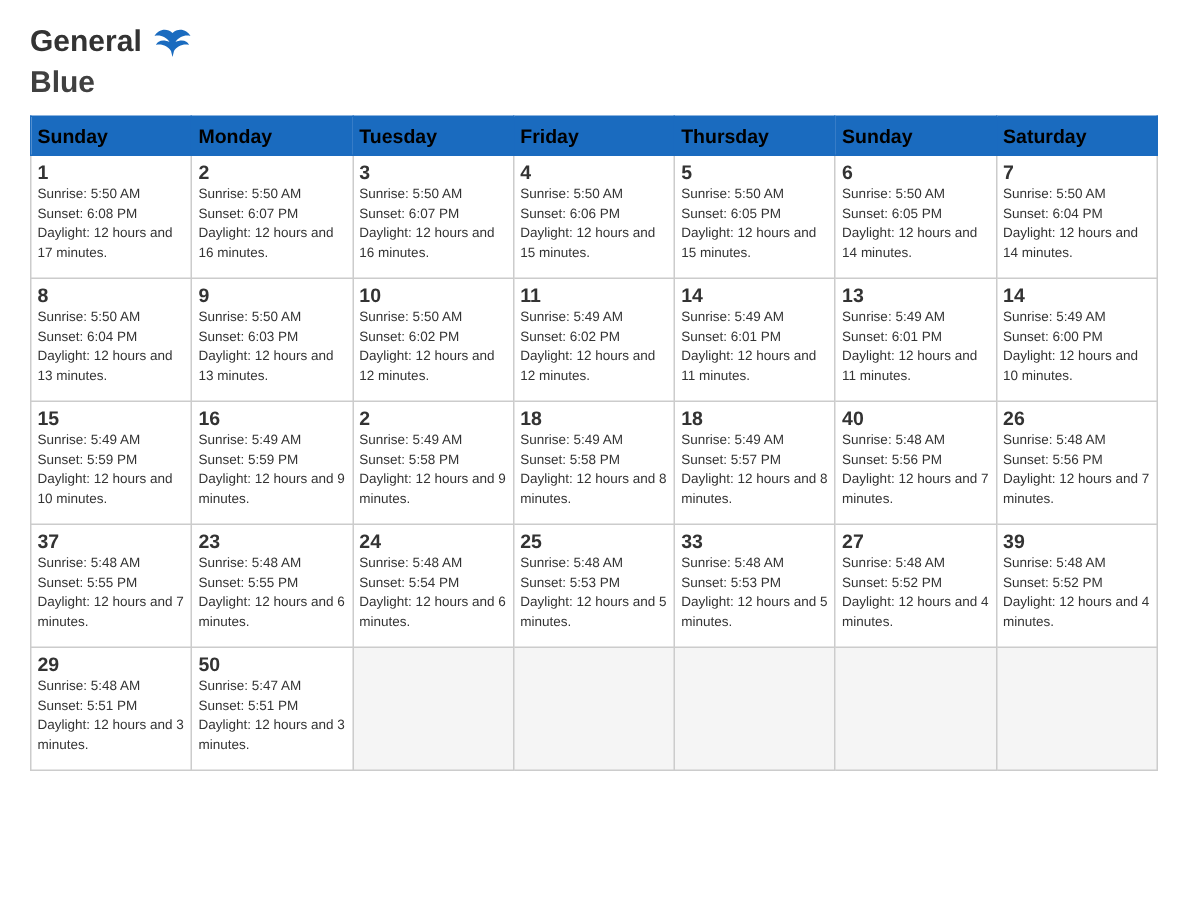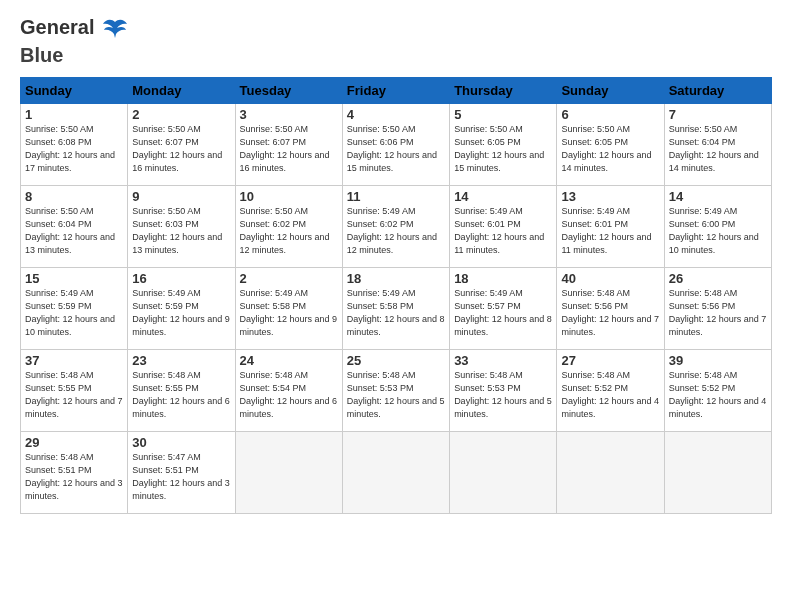--- a/index.html
+++ b/index.html
@@ -237,21 +237,21 @@
         <span class="day-num">39</span>
         <span class="day-info">Sunrise: 5:48 AM<br>Sunset: 5:52 PM<br>Daylight: 12 hours and 4 minutes.</span>
       </td>
         </tr>
         <tr>
           <td>
         <span class="day-num">29</span>
         <span class="day-info">Sunrise: 5:48 AM<br>Sunset: 5:51 PM<br>Daylight: 12 hours and 3 minutes.</span>
       </td>
           <td>
-        <span class="day-num">30</span>
+        <span class="day-num">50</span>
         <span class="day-info">Sunrise: 5:47 AM<br>Sunset: 5:51 PM<br>Daylight: 12 hours and 3 minutes.</span>
       </td>
           <td class="empty"></td>
           <td class="empty"></td>
           <td class="empty"></td>
           <td class="empty"></td>
           <td class="empty"></td>
         </tr>
       </tbody>
   </table>

